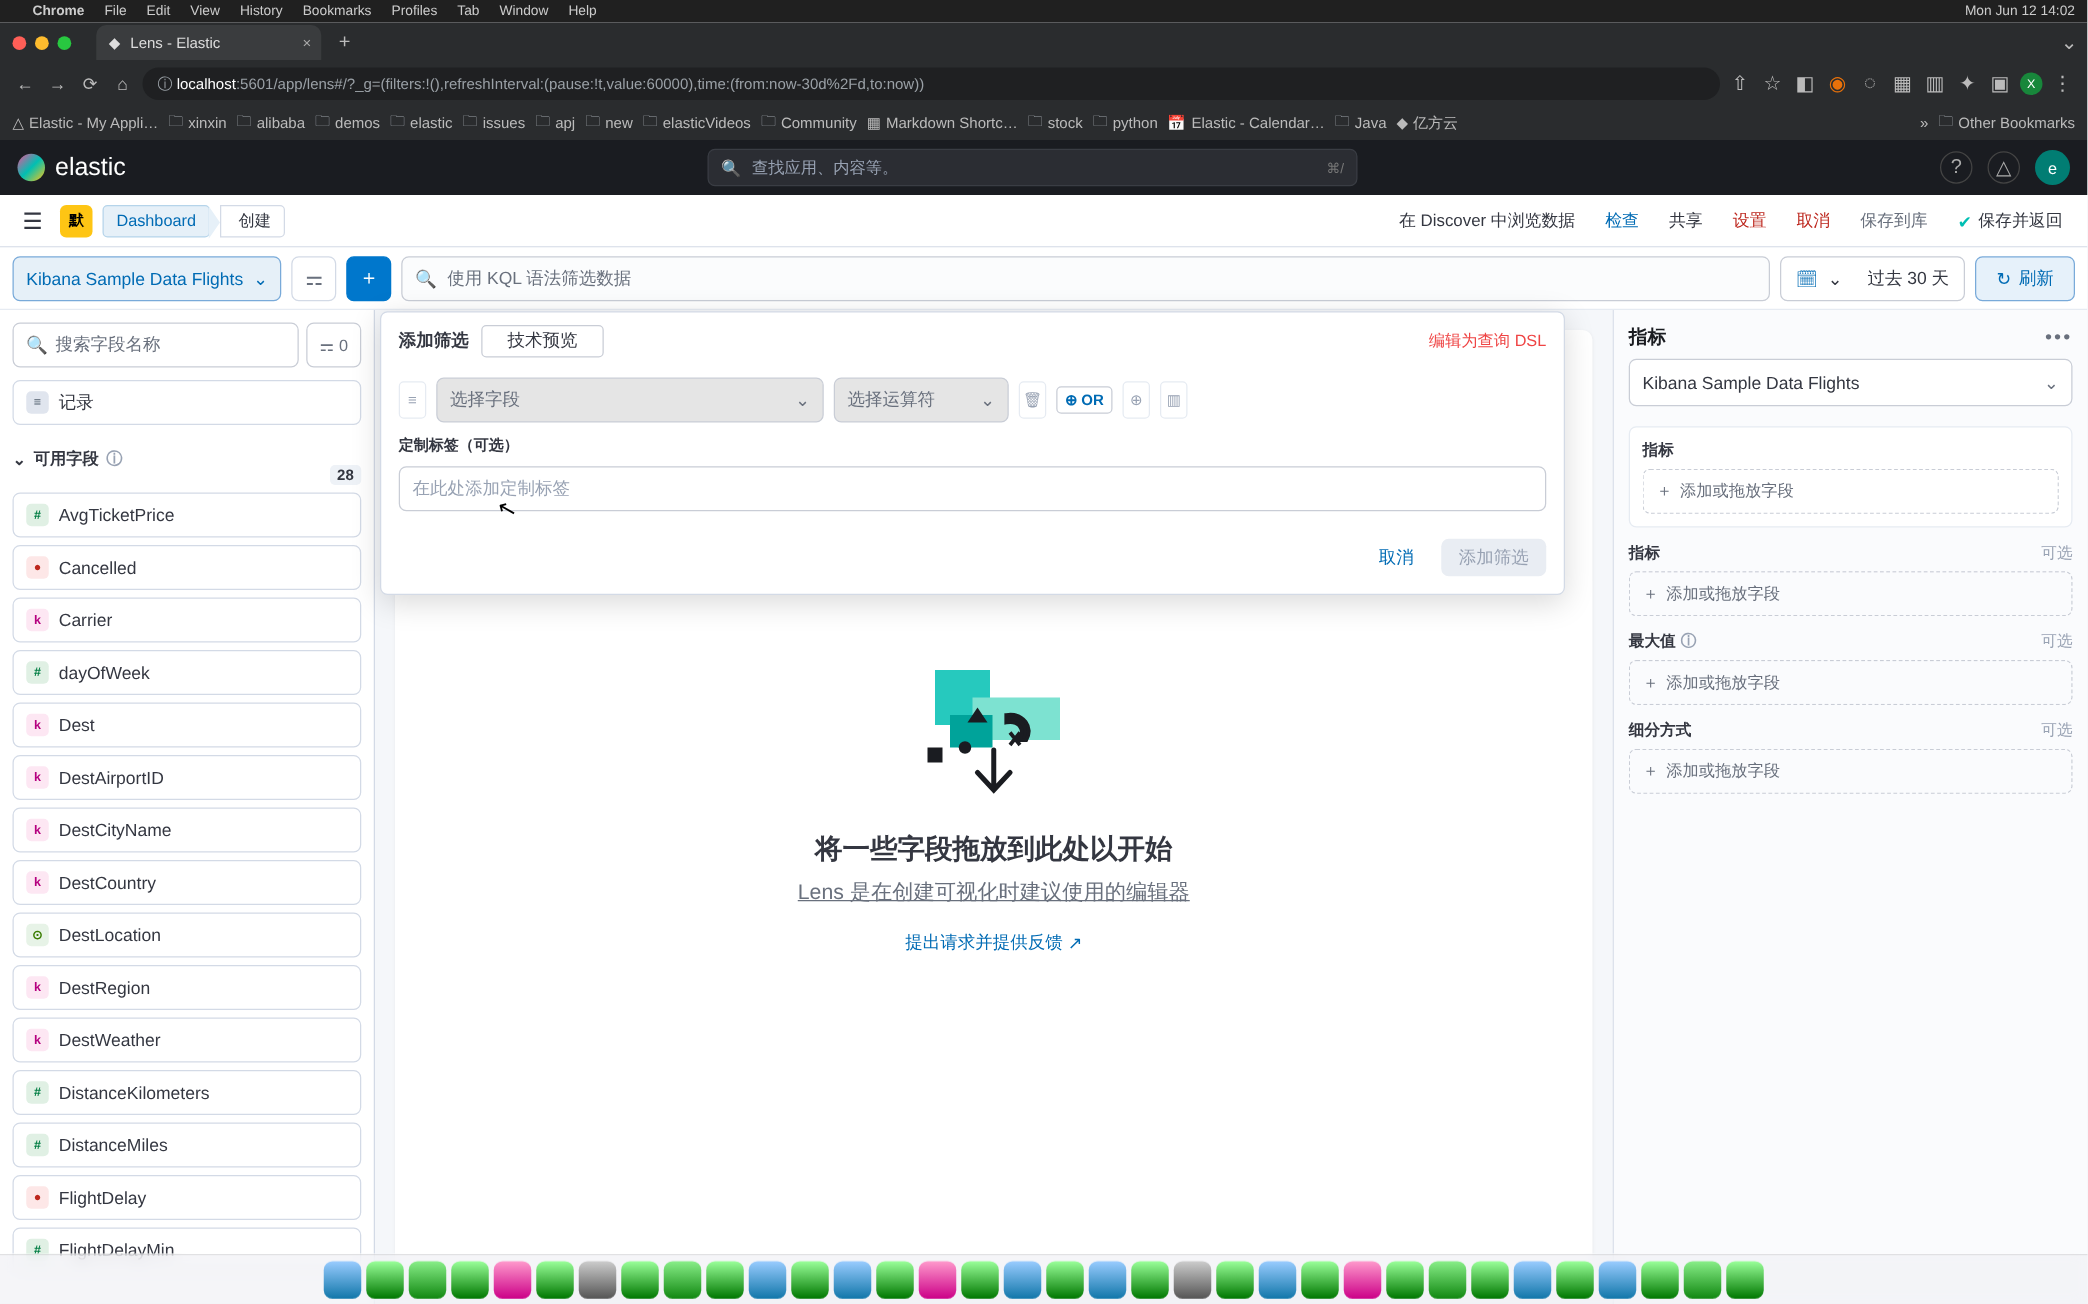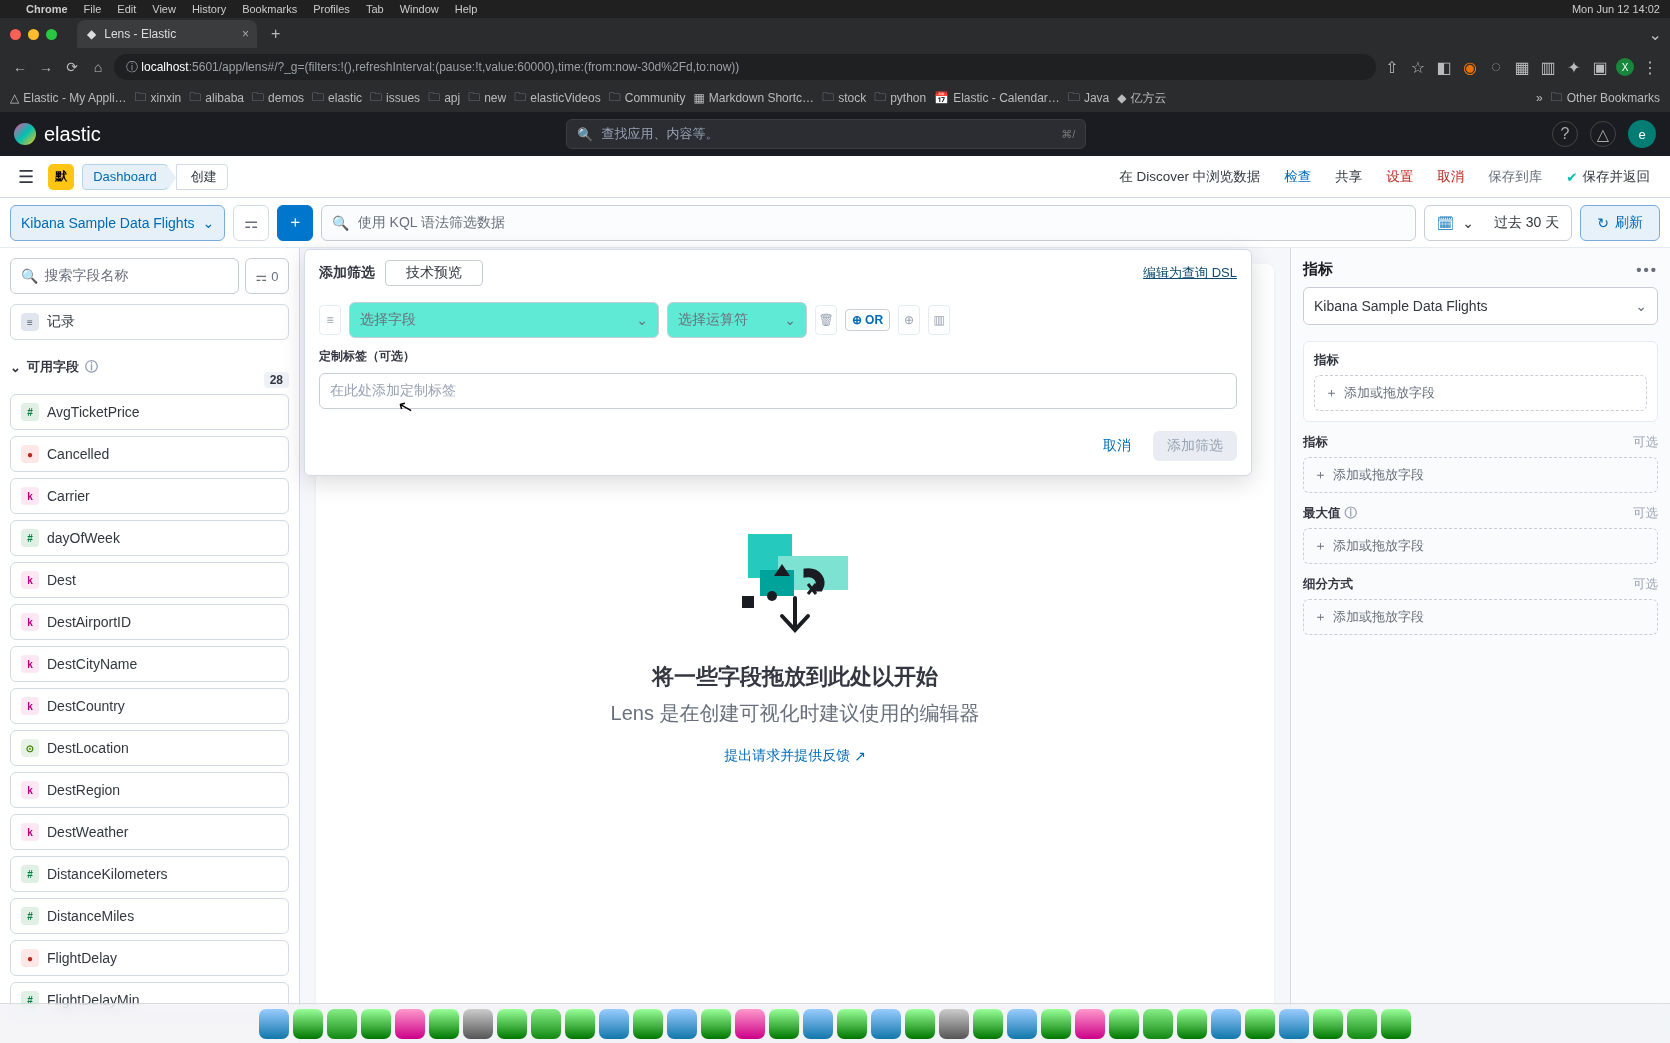--- a/index.html
+++ b/index.html
@@ -77,43 +77,43 @@
 .ft { width:18px;height:18px;border-radius:4px;display:flex;align-items:center;justify-content:center;font-size:10px;font-weight:600;}
 .ft.n { background:#e0f0e4; color:#017d43; } .ft.k { background:#fde7f3; color:#b5007f; } .ft.t { background:#e0e5ee; color:#54616f;} .ft.b { background:#fde7e7;color:#bd271e;} .ft.g { background:#e7f3e7;color:#3a7d00;}
 .section-hdr { display:flex;align-items:center;gap:6px;font-size:13px;color:#343741;font-weight:600;margin:6px 0;}
 .section-hdr .cnt { margin-left:auto; background:#eef2f7;border-radius:4px;padding:1px 6px;font-size:12px;margin-top:26px;}
 
 .center { flex:1; background:#f5f7fa; padding: 16px; position:relative;}
 .canvas { background:#fff; border-radius:8px; height: 100%; box-shadow:0 1px 3px rgba(0,0,0,0.06); display:flex; flex-direction:column; align-items:center; justify-content:center; color:#343741;}
 .drop-vis { margin-bottom:16px;}
 .drop-vis svg { display:block;}
 .canvas h2 { font-size:22px; font-weight:600; margin-bottom:8px;}
-.canvas p { font-size:20px; color:#69707d; margin-bottom:20px;}
+.canvas p { font-size:17px; color:#69707d; margin-bottom:20px;text-decoration:underline;}
 .canvas a { color:#006bb4; font-size:14px; display:flex;align-items:center;gap:4px;}
 
 .right-panel { width: 380px; background:#fafbfd; border-left:1px solid #d3dae6; padding: 12px; }
 .rp-title { font-size:15px; font-weight:600; color:#1a1c21; display:flex; align-items:center; }
 .rp-title .more { margin-left:auto; color:#69707d; letter-spacing:2px;}
 .rp-select { height:38px; border:1px solid #c9cdd6; border-radius:6px;background:#fff; display:flex;align-items:center;padding:0 10px;font-size:14px;color:#343741;margin:8px 0 16px;}
 .rp-select .chv { margin-left:auto; color:#69707d;}
 .rp-group { background:#fff;border:1px solid #e6ebf2;border-radius:6px;padding:10px;margin-bottom:12px;}
 .rp-label { font-size:12.5px;color:#343741;font-weight:600;display:flex;align-items:center;gap:4px;margin-bottom:6px;}
 .rp-label .opt { margin-left:auto;font-weight:400;color:#98a2b3;}
 .drop-slot { height:36px;border:1px dashed #c9cdd6;border-radius:6px;display:flex;align-items:center;padding:0 10px;gap:6px;font-size:13px;color:#69707d;}
 
 
 .popover { position:absolute; left: 304px; top: 249px; width: 948px; background:#fff; border:1px solid #d3dae6; border-radius:6px; box-shadow:0 6px 24px rgba(0,0,0,0.15); z-index: 50;}
 .pop-tabs { display:flex; align-items:center; padding: 10px 14px 8px; gap:10px; font-size:14px;}
 .pop-tab { color:#343741; font-weight:600;}
 .pop-tab.btn { border:1px solid #c9cdd6; border-radius:4px; padding:3px 20px; font-weight:400;}
 .pop-tabs .sp { flex:1;}
-.pop-tabs .dsl { color:#0c4a6e; font-size:13px;text-decoration:underline;}
+.pop-tabs .dsl { color:#ef4444; font-size:13px;}
 .pop-row { display:flex; align-items:center; gap:8px; padding: 8px 14px;}
 .mini { width:22px;height:30px;display:flex;align-items:center;justify-content:center;color:#98a2b3;border:1px solid #e6ebf2;border-radius:4px;font-size:12px;}
-.pop-select { height:36px;border:1px solid #c9cdd6;border-radius:6px;display:flex;align-items:center;padding:12px 10px;font-size:14px;color:#69707d;background:#5eead4;}
+.pop-select { height:36px;border:1px solid #c9cdd6;border-radius:6px;display:flex;align-items:center;padding:12px 10px;font-size:14px;color:#69707d;background:#e5e5e5;}
 .pop-select .chv{margin-left:auto;}
 .pop-input { height:36px;border:1px solid #c9cdd6;border-radius:6px;padding:0 10px;font-size:14px;color:#98a2b3;background:#f0f2f5;}
 .or-chip { border:1px solid #c9cdd6;border-radius:4px;padding:3px 6px;font-size:12px;color:#006bb4;font-weight:600;display:flex;align-items:center;gap:3px;}
 .pop-lbl { font-size:12px;font-weight:600;color:#343741;padding:2px 14px;}
 .pop-text { margin:6px 14px 12px;height:36px;border:1px solid #c9cdd6;border-radius:6px;display:flex;align-items:center;padding:0 10px;font-size:14px;color:#98a2b3;}
 .pop-foot { display:flex;justify-content:flex-end;gap:12px;padding:10px 14px 14px;}
 .pop-cancel { color:#006bb4;font-size:14px;padding:6px 10px;}
 .pop-add { background:#e9edf3;color:#98a2b3;font-size:14px;padding:6px 14px;border-radius:6px;}
 
 

